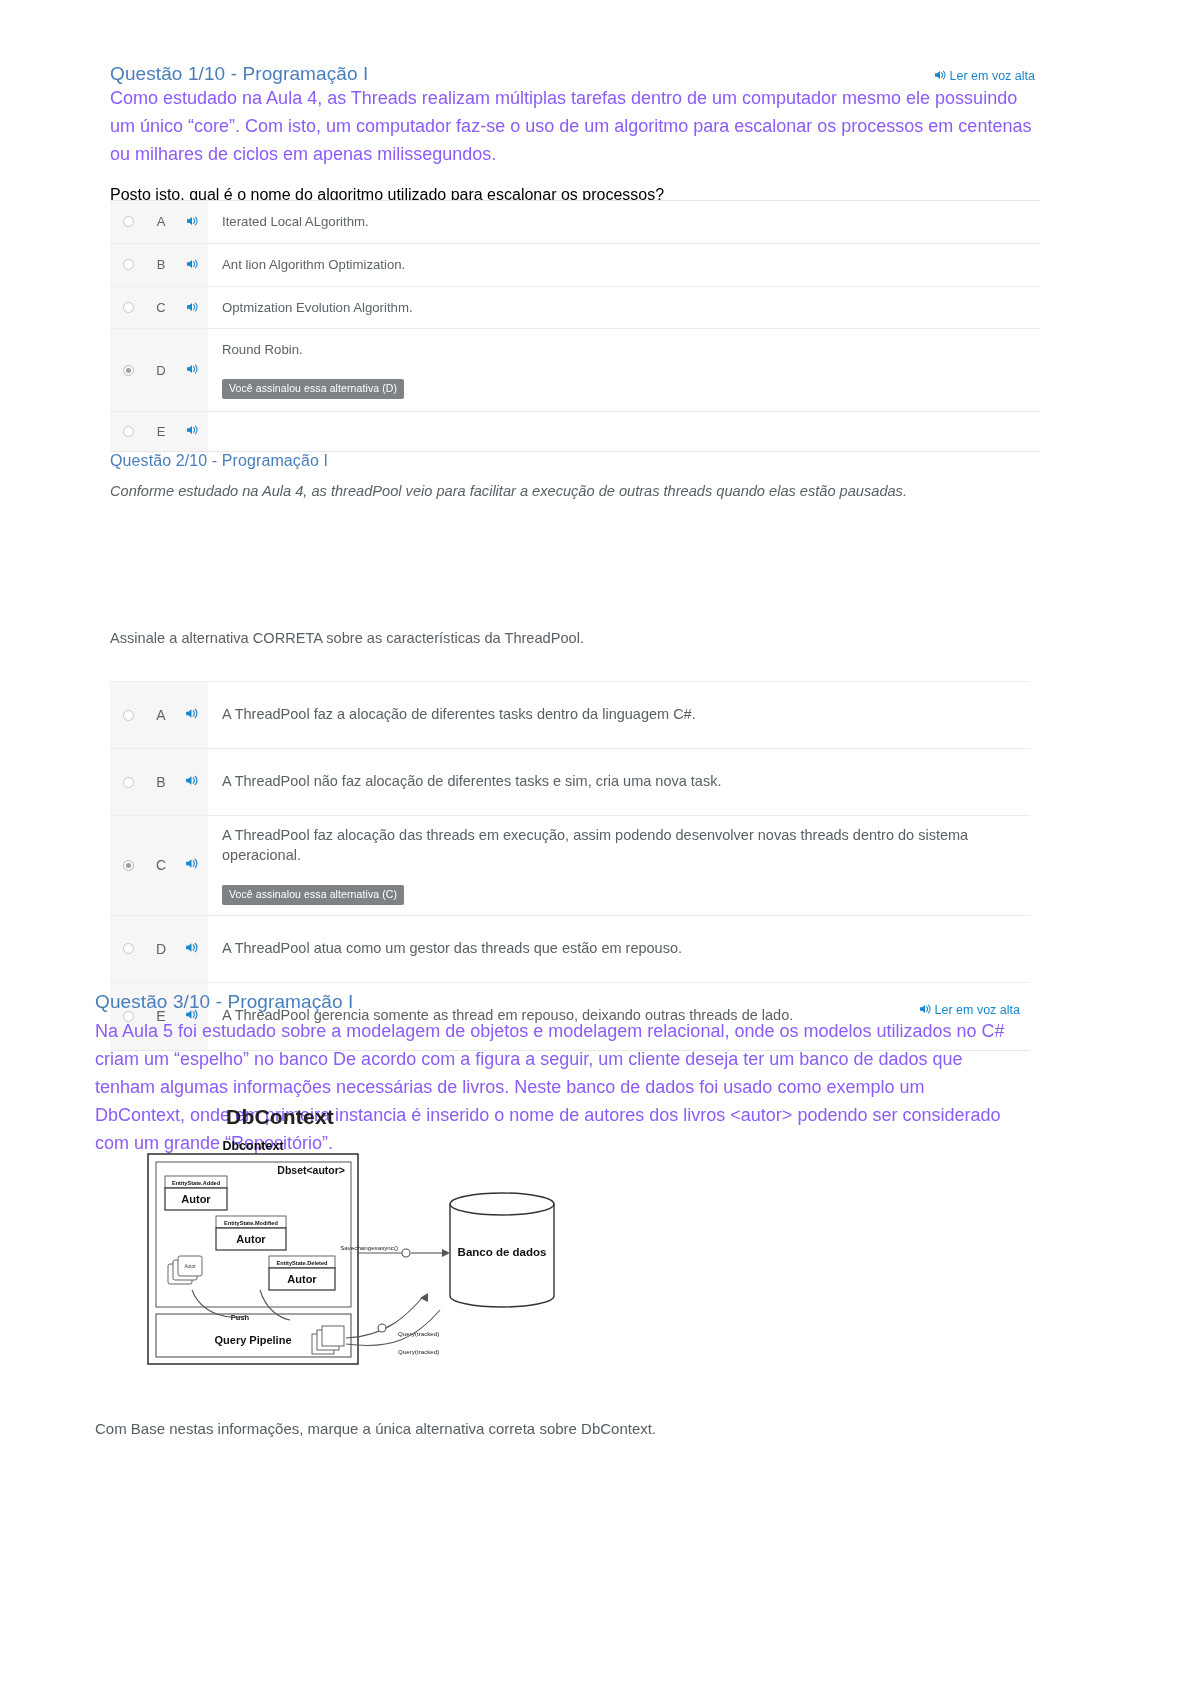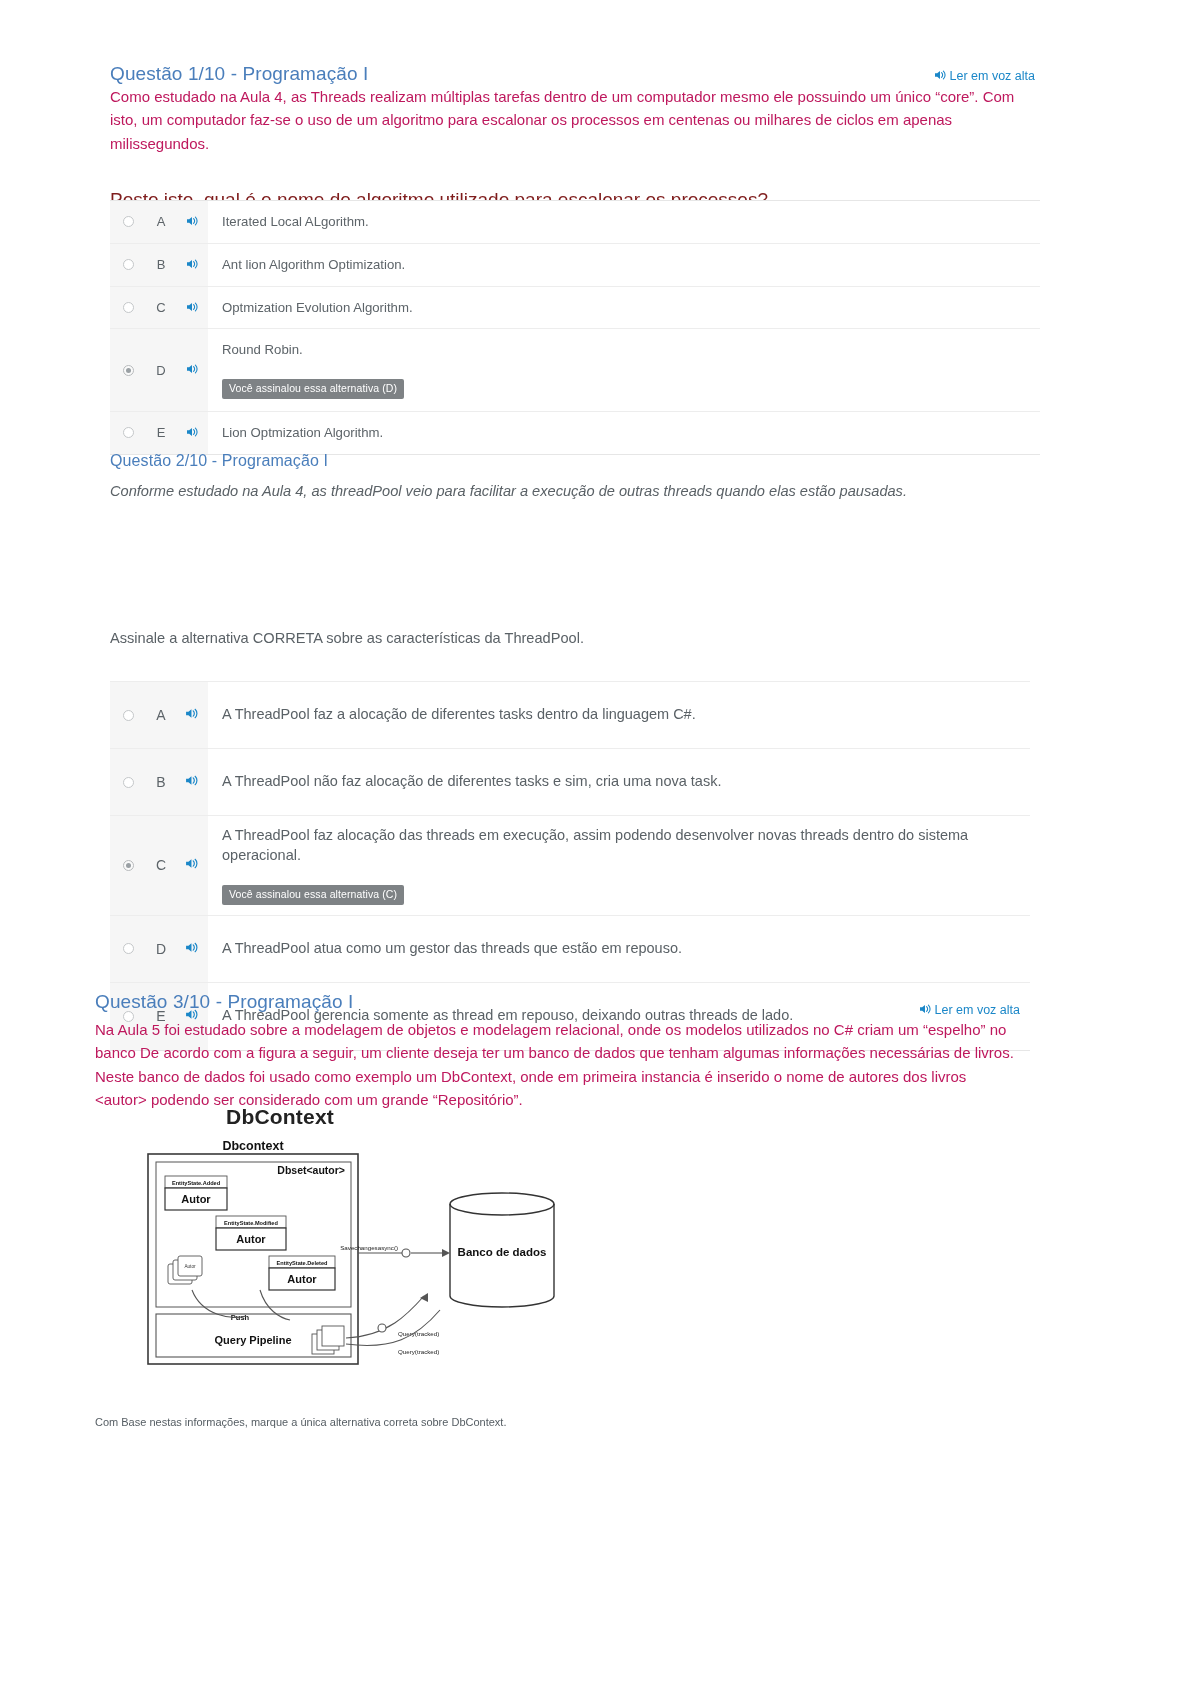--- a/index.html
+++ b/index.html
@@ -33,28 +33,28 @@
     white-space:nowrap;
   }
   .read-aloud .ra-label { color:#1b87c8; }
   .spk {
     display:inline-block;
     vertical-align:-1px;
     margin-right:3px;
   }
 
   .q-body {
-    font-size:15px;
+    font-size:18px;
     line-height:1.55;
-    color:#be185d;
+    color:#8b5cf6;
     margin:0;
   }
   .q-body.mid { font-size:14.6px; color:#5a6166; line-height:1.5; }
 
-  .q-prompt { font-size:19px; color:#7f1d1d; }
+  .q-prompt { font-size:16px; color:#000000; }
   .q-prompt.mid { font-size:14.6px; color:#5a6166; }
 
   
   .alts {
     border-top:1px solid #e6e6e6;
     border-bottom:1px solid #e6e6e6;
     width:100%;
   }
   .alt-row {
     display:flex;
@@ -148,21 +148,21 @@
   #q2 .alt-row { min-height:67px; align-items:center; }
   #q2 .cell-text { font-size:14.5px; color:#5a6166; padding:10px 10px 10px 14px; }
   #q2 .cell-letter { font-size:14px; }
   #q2 .alt-row.tall { min-height:67px; }
 
   
   #q3 { position:absolute; left:0; top:0; width:1190px; }
   #q3 .q-title { position:absolute; left:95px; top:974px; }
   #q3 .read-aloud { position:absolute; right:170px; top:1003px; }
   #q3 .q-body { position:absolute; left:95px; top:1018px; width:920px; }
-  #q3 .q-closing { position:absolute; left:95px; top:1405px; font-size:11px; color:#555d63; }
+  #q3 .q-closing { position:absolute; left:95px; top:1405px; font-size:15px; color:#555d63; }
   .fig-title {
     position:absolute;
     left:155px; top:1105px;
     width:250px;
     text-align:center;
     font-size:21px;
     font-weight:bold;
     color:#222;
     letter-spacing:.2px;
   }
@@ -272,21 +272,20 @@
             </div>
           <div class="cell-letter">E</div>
           <div class="cell-spk">
             <svg width="13" height="12" viewBox="0 0 13 12" aria-hidden="true">
                 <path d="M1 4.3h2.2L6 2v8L3.2 7.7H1z" fill="#1b87c8"></path>
                 <path d="M7.6 3.6a3.3 3.3 0 0 1 0 4.8" stroke="#1b87c8" stroke-width="1.1" fill="none" stroke-linecap="round"></path>
                 <path d="M9.4 2.1a5.4 5.4 0 0 1 0 7.8" stroke="#1b87c8" stroke-width="1.1" fill="none" stroke-linecap="round"></path>
               </svg>
           </div>
         </div>
-        <div class="cell-text">Lion Optmization Algorithm.</div>
       </div>
 
     </div>
   </section>
 
   <section class="question" id="q2">
 
     <h2 class="q-title big">Questão 2/10 - Programação I</h2>
 
     <p class="q-body mid">Conforme estudado na Aula 4, as threadPool veio para facilitar a execução de outras threads quando elas estão pausadas.</p>

